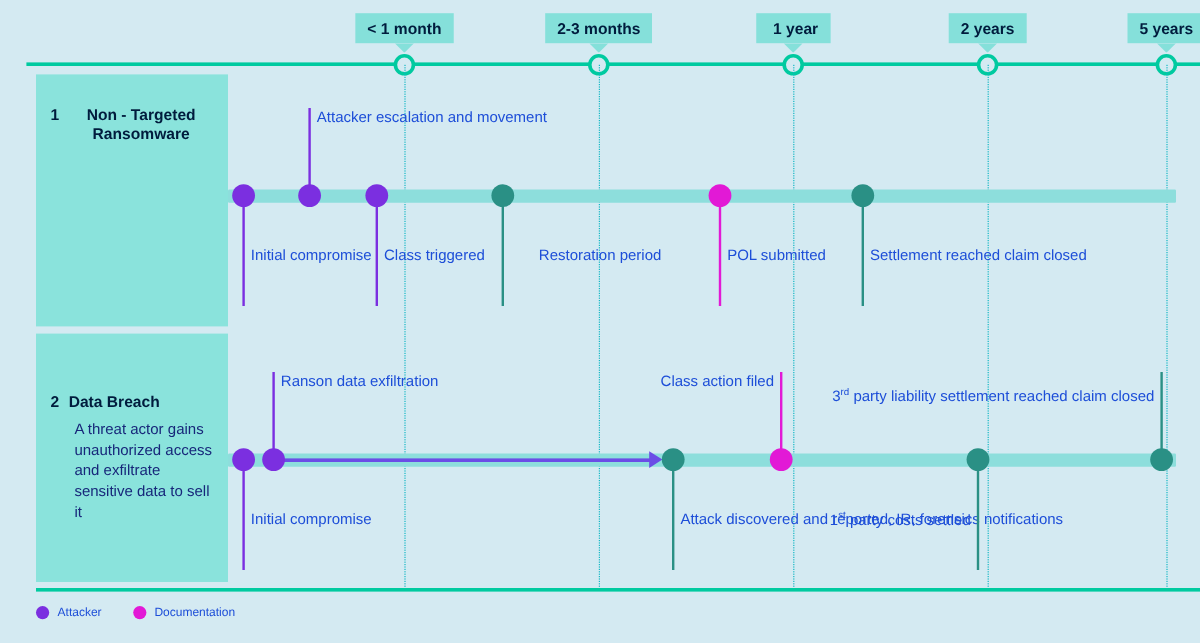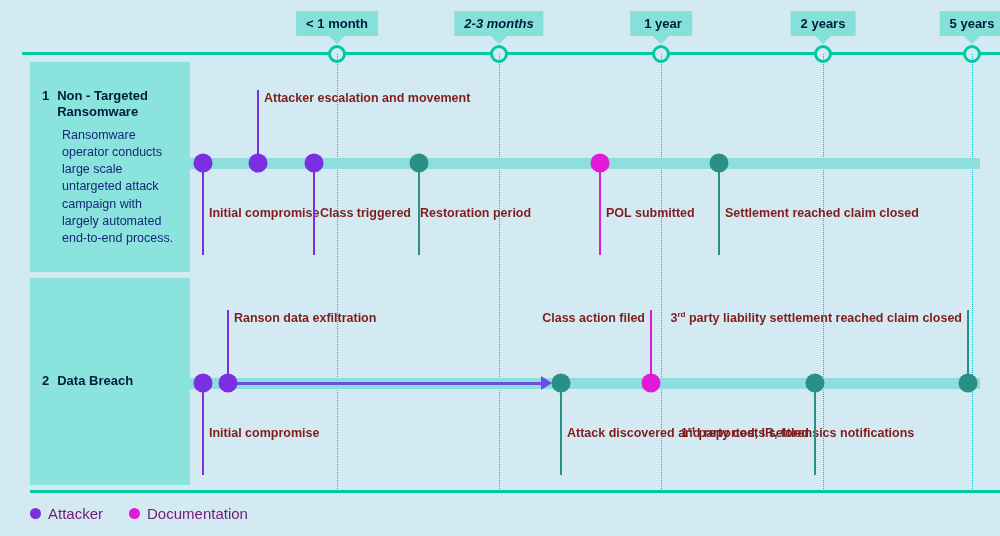--- a/index.html
+++ b/index.html
@@ -47,72 +47,71 @@
   
   .row-panel{
     position:absolute;left:8px;width:160px;
     background:#8ae3dc;
   }
   .row-head{
     display:flex;align-items:flex-start;gap:8px;
     padding:0 12px;
   }
   .row-num{font-size:13px;font-weight:bold;color:#001c3d;}
-  .row-title{font-size:13px;font-weight:bold;color:#001c3d;line-height:1.25;}
+  .row-title{font-size:13px;font-weight:bold;color:#001c3d;line-height:1.25;text-align:center;}
   .row-desc{
     font-size:12.5px;line-height:1.38;color:#17277a;
     padding:6px 12px 0 32px;
   }
   .row-track{
     position:absolute;height:11px;background:#8ddedc;border-radius:1px;
   }
 
   
   .dot{
     position:absolute;width:19px;height:19px;border-radius:50%;
     transform:translate(-50%,-50%);
   }
   .stem{
     position:absolute;width:2px;transform:translateX(-50%);
   }
   .ms-label{
-    position:absolute;font-size:12.5px;line-height:1.33;color:#7f1d1d;
+    position:absolute;font-size:12.5px;line-height:1.33;color:#1d4ed8;
     white-space:pre-line;
-    font-weight:bold;
   }
   .ms-label.right{text-align:left;}
   .ms-label.left{text-align:right;}
 
   
   .arrow-line{position:absolute;height:3px;background:#6b4de6;}
   .arrow-head{
     position:absolute;width:0;height:0;
     border-top:7px solid transparent;border-bottom:7px solid transparent;
     border-left:11px solid #6b4de6;
   }
 
   
   .bottom-rule{position:absolute;left:8px;top:490px;width:984px;height:3px;background:#00caa0;}
   .legend{position:absolute;left:8px;top:505px;display:flex;align-items:center;gap:26px;}
   .legend-item{display:flex;align-items:center;gap:7px;}
   .legend-dot{width:11px;height:11px;border-radius:50%;}
-  .legend-text{font-size:15px;color:#701a75;}
+  .legend-text{font-size:10px;color:#1d4ed8;}
   sup{font-size:0.65em;vertical-align:super;}
 </style>
 </head>
 <body>
 
 <div id="canvas">
 
   <div id="axis-layer">
     <div class="axis-line"></div>
   <div class="tick-label" style="left: 315px;">&lt; 1 month</div>
       <div class="tick-notch" style="left: 315px;"></div>
       <div class="tick-marker" style="left: 315px;"></div>
-      <div class="tick-label" style="left: 477px; font-style: italic;">2-3 months</div>
+      <div class="tick-label" style="left: 477px;">2-3 months</div>
       <div class="tick-notch" style="left: 477px;"></div>
       <div class="tick-marker" style="left: 477px;"></div>
       <div class="tick-label" style="left: 639px; padding-left: 14px;">1 year</div>
       <div class="tick-notch" style="left: 639px;"></div>
       <div class="tick-marker" style="left: 639px;"></div>
       <div class="tick-label" style="left: 801px;">2 years</div>
       <div class="tick-notch" style="left: 801px;"></div>
       <div class="tick-marker" style="left: 801px;"></div>
       <div class="tick-label" style="left: 950px;">5 years</div>
       <div class="tick-notch" style="left: 950px;"></div>
@@ -126,46 +125,46 @@
       <div class="gridline" style="left: 801px;"></div>
       <div class="gridline" style="left: 950px;"></div>
     </div>
 
   <div id="rows-layer">
       <div class="row-panel" style="top: 62px; height: 210px; padding-top: 26px; box-sizing: border-box;">
         <div class="row-head">
           <div class="row-num">1</div>
           <div class="row-title">Non - Targeted Ransomware</div>
         </div>
-        <div class="row-desc">Ransomware operator conducts large scale untargeted attack campaign with largely automated end-to-end process.</div>
       </div>
       <div class="row-track" style="left: 168px; width: 790px; top: 158px; background: rgb(141, 222, 220);"></div>
       <div class="stem" style="left: 181px; background: rgb(123, 47, 224); top: 163px; height: 92px;"></div>
       <div class="dot" style="left: 181px; top: 163px; background: rgb(123, 47, 224);"></div>
       <div class="ms-label right" style="left: 187px; top: 205px;">Initial compromise</div>
       <div class="stem" style="left: 236px; background: rgb(123, 47, 224); top: 90px; height: 73px;"></div>
       <div class="dot" style="left: 236px; top: 163px; background: rgb(123, 47, 224);"></div>
       <div class="ms-label right" style="left: 242px; top: 90px;">Attacker escalation and movement</div>
       <div class="stem" style="left: 292px; background: rgb(123, 47, 224); top: 163px; height: 92px;"></div>
       <div class="dot" style="left: 292px; top: 163px; background: rgb(123, 47, 224);"></div>
       <div class="ms-label right" style="left: 298px; top: 205px;">Class triggered</div>
       <div class="stem" style="left: 397px; background: rgb(42, 144, 133); top: 163px; height: 92px;"></div>
       <div class="dot" style="left: 397px; top: 163px; background: rgb(42, 144, 133);"></div>
-      <div class="ms-label right" style="left: 398px; top: 205px;">Restoration period</div>
+      <div class="ms-label right" style="left: 427px; top: 205px;">Restoration period</div>
       <div class="stem" style="left: 578px; background: rgb(226, 25, 214); top: 163px; height: 92px;"></div>
       <div class="dot" style="left: 578px; top: 163px; background: rgb(226, 25, 214);"></div>
       <div class="ms-label right" style="left: 584px; top: 205px;">POL submitted</div>
       <div class="stem" style="left: 697px; background: rgb(42, 144, 133); top: 163px; height: 92px;"></div>
       <div class="dot" style="left: 697px; top: 163px; background: rgb(42, 144, 133);"></div>
       <div class="ms-label right" style="left: 703px; top: 205px;">Settlement reached claim closed</div>
       <div class="row-panel" style="top: 278px; height: 207px; display: flex; flex-direction: column; justify-content: center;">
         <div class="row-head">
           <div class="row-num">2</div>
           <div class="row-title">Data Breach</div>
         </div>
+        <div class="row-desc">A threat actor gains unauthorized access and exfiltrate sensitive data to sell it</div>
       </div>
       <div class="row-track" style="left: 168px; width: 790px; top: 378px; background: rgb(141, 222, 220);"></div>
       <div class="arrow-line" style="left: 206px; width: 315px; top: 382px; background: rgb(107, 77, 230);"></div>
       <div class="arrow-head" style="left: 519px; top: 376px; border-left-color: rgb(107, 77, 230);"></div>
       <div class="stem" style="left: 181px; background: rgb(123, 47, 224); top: 383px; height: 92px;"></div>
       <div class="dot" style="left: 181px; top: 383px; background: rgb(123, 47, 224);"></div>
       <div class="ms-label right" style="left: 187px; top: 425px;">Initial compromise</div>
       <div class="stem" style="left: 206px; background: rgb(123, 47, 224); top: 310px; height: 73px;"></div>
       <div class="dot" style="left: 206px; top: 383px; background: rgb(123, 47, 224);"></div>
       <div class="ms-label right" style="left: 212px; top: 310px;">Ranson data exfiltration</div>
@@ -173,21 +172,21 @@
       <div class="dot" style="left: 539px; top: 383px; background: rgb(42, 144, 133);"></div>
       <div class="ms-label right" style="left: 545px; top: 425px;">Attack discovered and reported, IR, forensics notifications</div>
       <div class="stem" style="left: 629px; background: rgb(226, 25, 214); top: 310px; height: 73px;"></div>
       <div class="dot" style="left: 629px; top: 383px; background: rgb(226, 25, 214);"></div>
       <div class="ms-label left" style="right: 377px; text-align: right; top: 310px;">Class action filed</div>
       <div class="stem" style="left: 793px; background: rgb(42, 144, 133); top: 383px; height: 92px;"></div>
       <div class="dot" style="left: 793px; top: 383px; background: rgb(42, 144, 133);"></div>
       <div class="ms-label left" style="right: 213px; text-align: right; top: 425px;">1<sup>st</sup> party costs settled</div>
       <div class="stem" style="left: 946px; background: rgb(42, 144, 133); top: 310px; height: 73px;"></div>
       <div class="dot" style="left: 946px; top: 383px; background: rgb(42, 144, 133);"></div>
-      <div class="ms-label left" style="right: 60px; text-align: center; top: 310px;">3<sup>rd</sup> party liability settlement reached claim closed</div>
+      <div class="ms-label left" style="right: 60px; text-align: center; top: 322px;">3<sup>rd</sup> party liability settlement reached claim closed</div>
     </div>
 
   <div class="bottom-rule"></div>
 
   <div class="legend" id="legend">
       <div class="legend-item">
         <span class="legend-dot" style="background: rgb(123, 47, 224);"></span>
         <span class="legend-text">Attacker</span>
       </div>
       <div class="legend-item">

